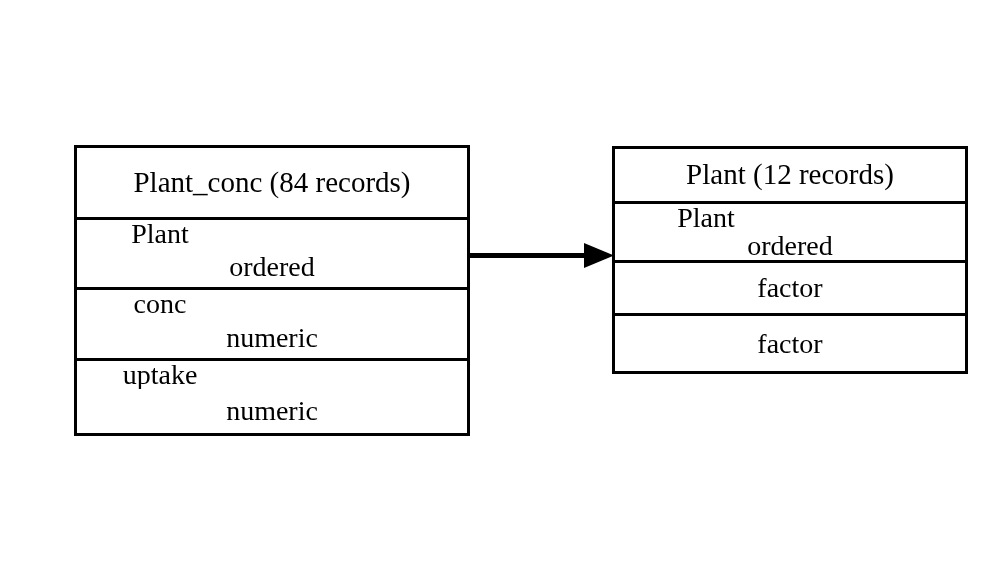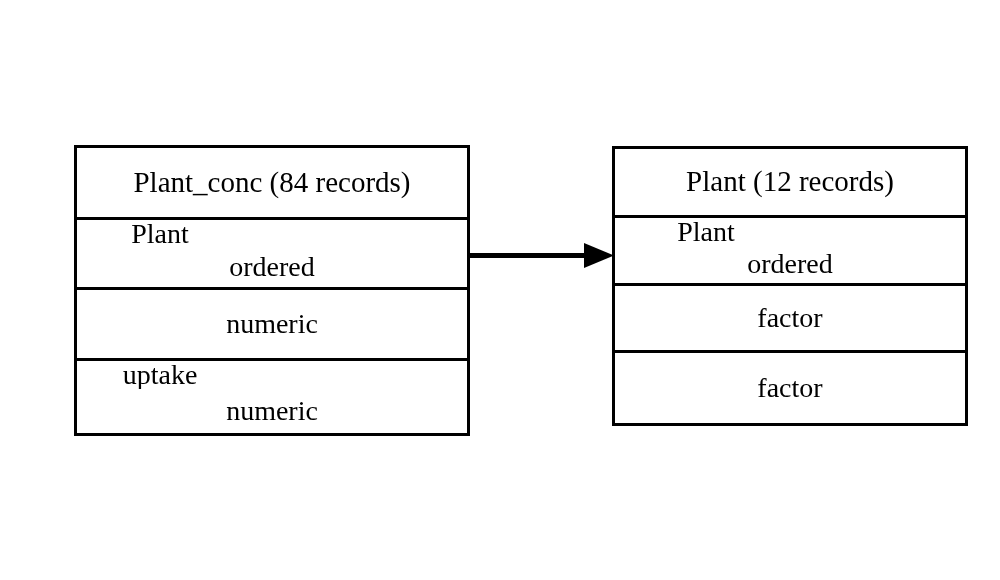--- a/index.html
+++ b/index.html
@@ -92,21 +92,21 @@
   }
   #entity-plant-conc .cell-name { width: 166px; }
   #entity-plant-conc .cell-key  { width: 53px; }
   #entity-plant-conc .cell-type { flex: 1 1 auto; }
 
   
   #entity-plant {
     left: 612px;
     top: 146px;
     width: 356px;
-    height: 280px;
+    height: 228px;
   }
   #entity-plant .cell-name { width: 182px; }
   #entity-plant .cell-key  { width: 28px; }
   #entity-plant .cell-type { flex: 1 1 auto; }
 
   
   #relationship-arrow {
     position: absolute;
     left: 466px;
     top: 236px;
@@ -123,20 +123,21 @@
 
     <div class="entity-title">Plant_conc (84 records)</div>
 
     <div class="field-row">
       <div class="cell-name">Plant</div>
       <div class="cell-key filled"></div>
       <div class="cell-type">ordered</div>
     </div>
 
     <div class="field-row">
+      <div class="cell-name">conc</div>
       <div class="cell-key filled"></div>
       <div class="cell-type">numeric</div>
     </div>
 
     <div class="field-row last">
       <div class="cell-name">uptake</div>
       <div class="cell-key"></div>
       <div class="cell-type">numeric</div>
     </div>
   </div>

